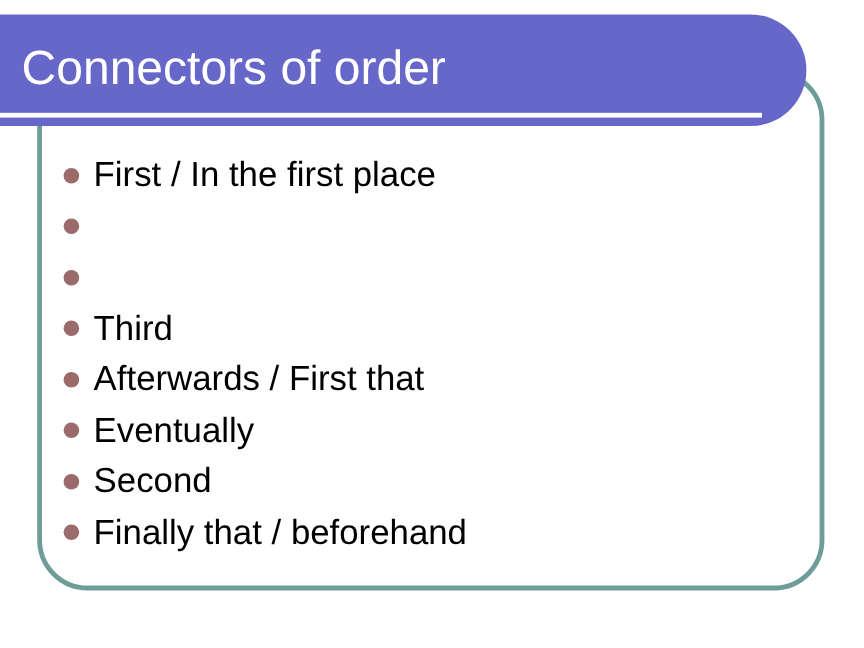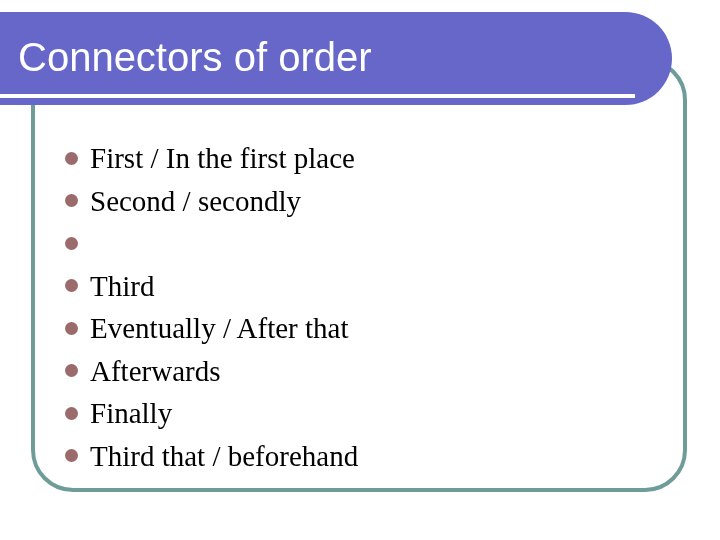--- a/index.html
+++ b/index.html
@@ -56,25 +56,24 @@
     top: 82px;
     width: 635px;
     height: 4px;
     background: #ffffff;
   }
   
   .bullet-list {
     position: absolute;
     left: 53px;
     top: 125px;
-    margin: 12px;
+    margin: 0;
     padding: 0;
     list-style: none;
     z-index: 3;
-    font-family: Liberation Serif, serif;
   }
   .bullet-item {
     display: flex;
     align-items: center;
     height: 42.5px;
   }
   .bullet-dot {
     flex: 0 0 auto;
     width: 13px;
     height: 13px;
@@ -102,40 +101,39 @@
   </div>
 
   <ul class="bullet-list">
 
   <li class="bullet-item">
       <span class="bullet-dot"></span>
       <span class="bullet-text">First / In the first place</span>
     </li>
       <li class="bullet-item">
       <span class="bullet-dot"></span>
-      <span class="bullet-text">Second / secondly</span>
     </li>
       <li class="bullet-item">
       <span class="bullet-dot"></span>
     </li>
       <li class="bullet-item">
       <span class="bullet-dot"></span>
       <span class="bullet-text">Third</span>
     </li>
       <li class="bullet-item">
       <span class="bullet-dot"></span>
-      <span class="bullet-text">Eventually / After that</span>
+      <span class="bullet-text">Afterwards / First that</span>
     </li>
       <li class="bullet-item">
       <span class="bullet-dot"></span>
-      <span class="bullet-text">Afterwards</span>
+      <span class="bullet-text">Eventually</span>
     </li>
       <li class="bullet-item">
       <span class="bullet-dot"></span>
-      <span class="bullet-text">Finally</span>
+      <span class="bullet-text">Second</span>
     </li>
       <li class="bullet-item">
       <span class="bullet-dot"></span>
-      <span class="bullet-text">Third that / beforehand</span>
+      <span class="bullet-text">Finally that / beforehand</span>
     </li>
     </ul>
 
 </div>
 
 </body></html>

